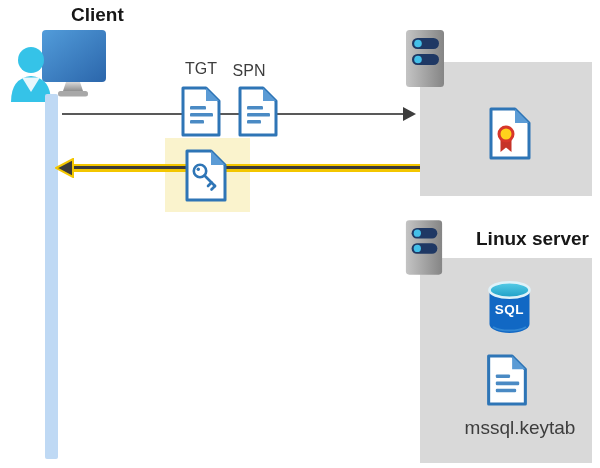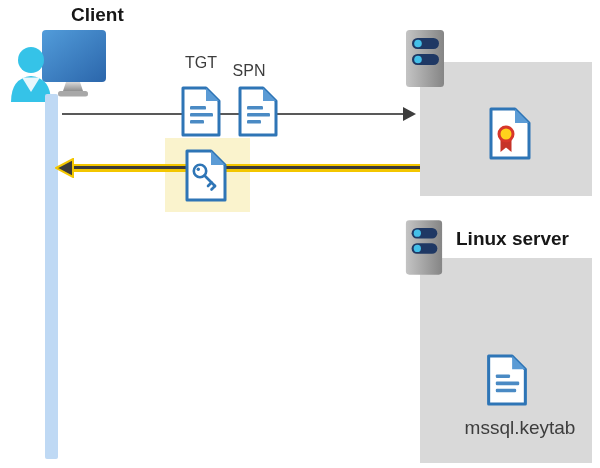--- a/index.html
+++ b/index.html
@@ -49,21 +49,21 @@
       <path d="M5 74 Q5 50 25 48 Q45 50 45 74 Z" fill="#35c3e8"></path>
       <polygon points="16,49.5 34,49.5 25,64" fill="#e9f7fc"></polygon>
     </svg>
   </div>
 
   <div class="abs timeline" style="left:45px;top:94px;width:13px;height:365px;"></div>
 
   <div class="abs req-line" style="left:62px;top:113px;width:342px;"></div>
   <div class="abs req-head" style="left:403px;top:107px;"></div>
 
-  <div class="abs ticket-label" style="left:180px;top:54px;width:42px;">TGT</div>
+  <div class="abs ticket-label" style="left:180px;top:60px;width:42px;">TGT</div>
   <div class="abs ticket-label" style="left:228px;top:62px;width:42px;">SPN</div>
 
   <div class="abs" style="left:180px;top:86px;">
     <svg width="42" height="51" viewBox="0 0 42 51">
       <path d="M3 2 H26 L39 15 V49 H3 Z" fill="#ffffff" stroke="#2e75b6" stroke-width="3" stroke-linejoin="round"></path>
       <polygon points="26,2 26,15 39,15" fill="#5b9bd5"></polygon>
       <rect x="10" y="20" width="16" height="3.6" rx="1.2" fill="#4a8ac4"></rect>
       <rect x="10" y="27" width="23" height="3.6" rx="1.2" fill="#4a8ac4"></rect>
       <rect x="10" y="34" width="14" height="3.6" rx="1.2" fill="#4a8ac4"></rect>
     </svg>
@@ -122,38 +122,52 @@
   <div class="abs" style="left:488px;top:107px;">
     <svg width="44" height="53" viewBox="0 0 44 53">
       <path d="M3 2 H27 L41 16 V51 H3 Z" fill="#ffffff" stroke="#2e75b6" stroke-width="3" stroke-linejoin="round"></path>
       <polygon points="27,2 27,16 41,16" fill="#5b9bd5"></polygon>
       <path d="M12.5 31 L12.5 45 L18 40.5 L23.5 45 L23.5 31 Z" fill="#c63328"></path>
       <circle cx="18" cy="27" r="7" fill="#ffd21c" stroke="#d7362a" stroke-width="3"></circle>
     </svg>
   </div>
 
   <div class="abs gray-box" style="left:420px;top:258px;width:172px;height:205px;"></div>
-  <div class="abs title" style="left:456px;top:228px;">Linux server</div>
+  <div class="abs title" style="left:476px;top:228px;">Linux server</div>
 
   <div class="abs" style="left:404px;top:219px;">
     <svg width="40" height="57" viewBox="0 0 42 59">
       <defs>
         <linearGradient id="srvG2" x1="0" y1="0" x2="1" y2="0">
           <stop offset="0" stop-color="#c4c4c4"></stop>
             <stop offset="1" stop-color="#858585"></stop>
         </linearGradient>
       </defs>
       <rect x="2" y="1" width="38" height="57" rx="3.5" fill="url(#srvG2)"></rect>
       <rect x="8" y="9" width="27" height="11" rx="5.5" fill="#1f3864"></rect>
       <circle cx="14" cy="14.5" r="3.8" fill="#44bfe8"></circle>
       <rect x="8" y="25" width="27" height="11" rx="5.5" fill="#1f3864"></rect>
       <circle cx="14" cy="30.5" r="3.8" fill="#44bfe8"></circle>
     </svg>
   </div>
 
+  <div class="abs" style="left:487px;top:280px;width:45px;height:54px;">
+    <svg width="45" height="54" viewBox="0 0 45 54">
+      <defs>
+        <linearGradient id="sqlTop" x1="0" y1="0" x2="0" y2="1">
+          <stop offset="0" stop-color="#58cde8"></stop>
+            <stop offset="1" stop-color="#1d9fc6"></stop>
+        </linearGradient>
+      </defs>
+      <path d="M2.5 10 L2.5 44 A20 9 0 0 0 42.5 44 L42.5 10 Z" fill="#1168c4"></path>
+      <path d="M6 47 A19 7 0 0 0 39 47" fill="none" stroke="#3f93da" stroke-width="2" opacity="0.7"></path>
+      <ellipse cx="22.5" cy="10" rx="20" ry="7.8" fill="url(#sqlTop)" stroke="#dff2f9" stroke-width="2.6"></ellipse>
+    </svg>
+    <span class="sql-text">SQL</span>
+  </div>
 
   <div class="abs" style="left:485px;top:354px;">
     <svg width="44" height="52" viewBox="0 0 42 51">
       <path d="M3 2 H26 L39 15 V49 H3 Z" fill="#ffffff" stroke="#2e75b6" stroke-width="3" stroke-linejoin="round"></path>
       <polygon points="26,2 26,15 39,15" fill="#5b9bd5"></polygon>
       <rect x="10" y="20" width="14" height="3.6" rx="1.2" fill="#4a8ac4"></rect>
       <rect x="10" y="27" width="23" height="3.6" rx="1.2" fill="#4a8ac4"></rect>
       <rect x="10" y="34" width="20" height="3.6" rx="1.2" fill="#4a8ac4"></rect>
     </svg>
   </div>

